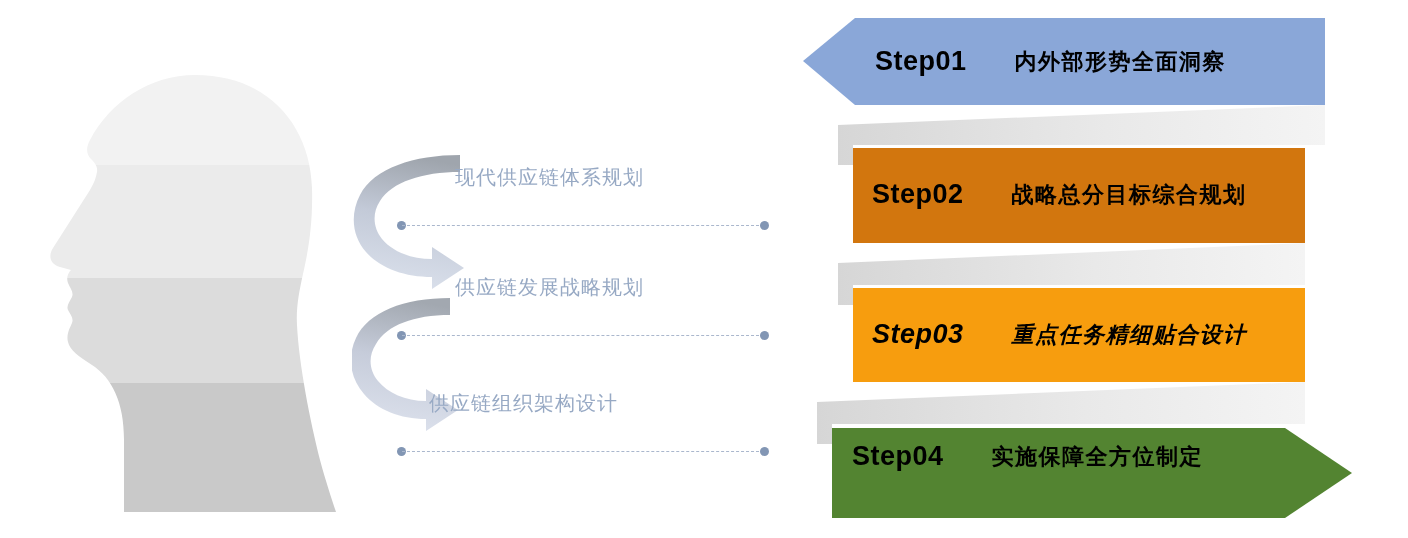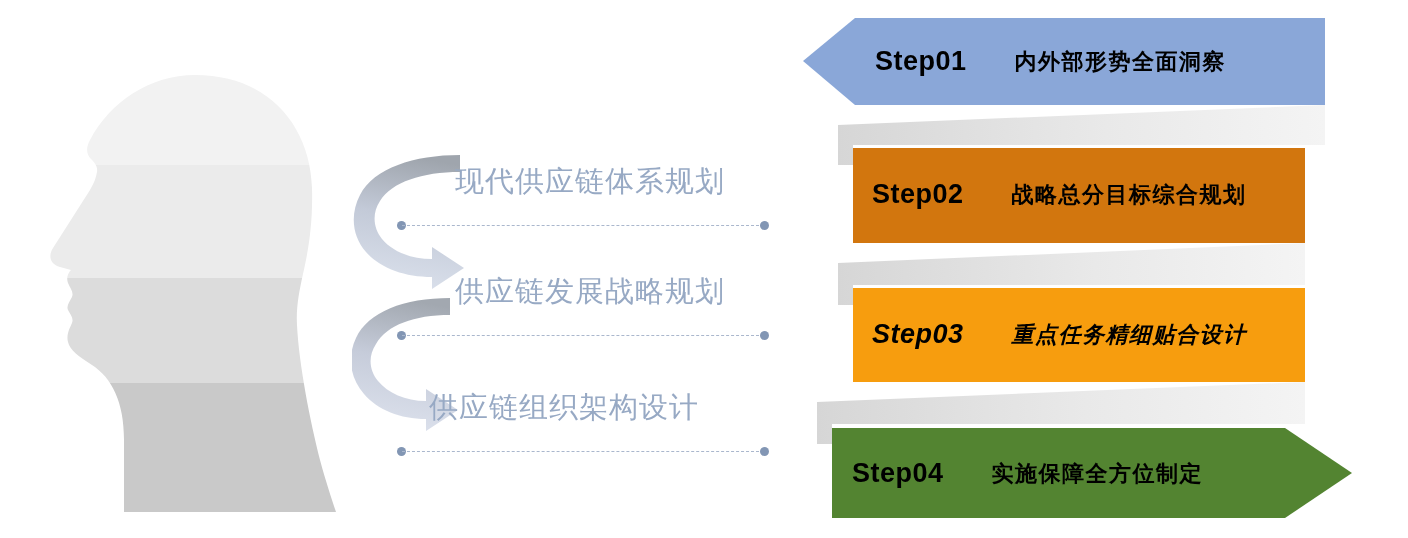--- a/index.html
+++ b/index.html
@@ -28,21 +28,21 @@
     position: absolute;
     left: 352px;
     top: 150px;
     width: 130px;
     height: 290px;
   }
 
   .left-label {
     position: absolute;
     color: #97a9c4;
-    font-size: 29px;
+    font-size: 20px;
     font-weight: 400;
     letter-spacing: 1px;
     white-space: nowrap;
     line-height: 1;
   }
   .left-label.l1 { left: 455px; top: 167px; }
   .left-label.l2 { left: 455px; top: 277px; }
   .left-label.l3 { left: 429px; top: 393px; }
 
   .dotline {
@@ -96,21 +96,21 @@
   .step-text {
     font-size: 22px;
     font-weight: bold;
     letter-spacing: 1.5px;
     margin-left: 48px;
   }
 
   .row1 { left: 875px; top: 46px; }
   .row2 { left: 872px; top: 179px; }
   .row3 { left: 872px; top: 319px; font-style: italic; }
-  .row4 { left: 852px; top: 458px; }
+  .row4 { left: 852px; top: 441px; }
 </style>
 </head>
 <body>
 
 <svg id="head-graphic" viewBox="0 0 340 500">
   <defs>
     <clipPath id="headClip">
       <path d="M175,55
                C 248,55 290,105 292,168
                C 293,205 288,232 283,254

